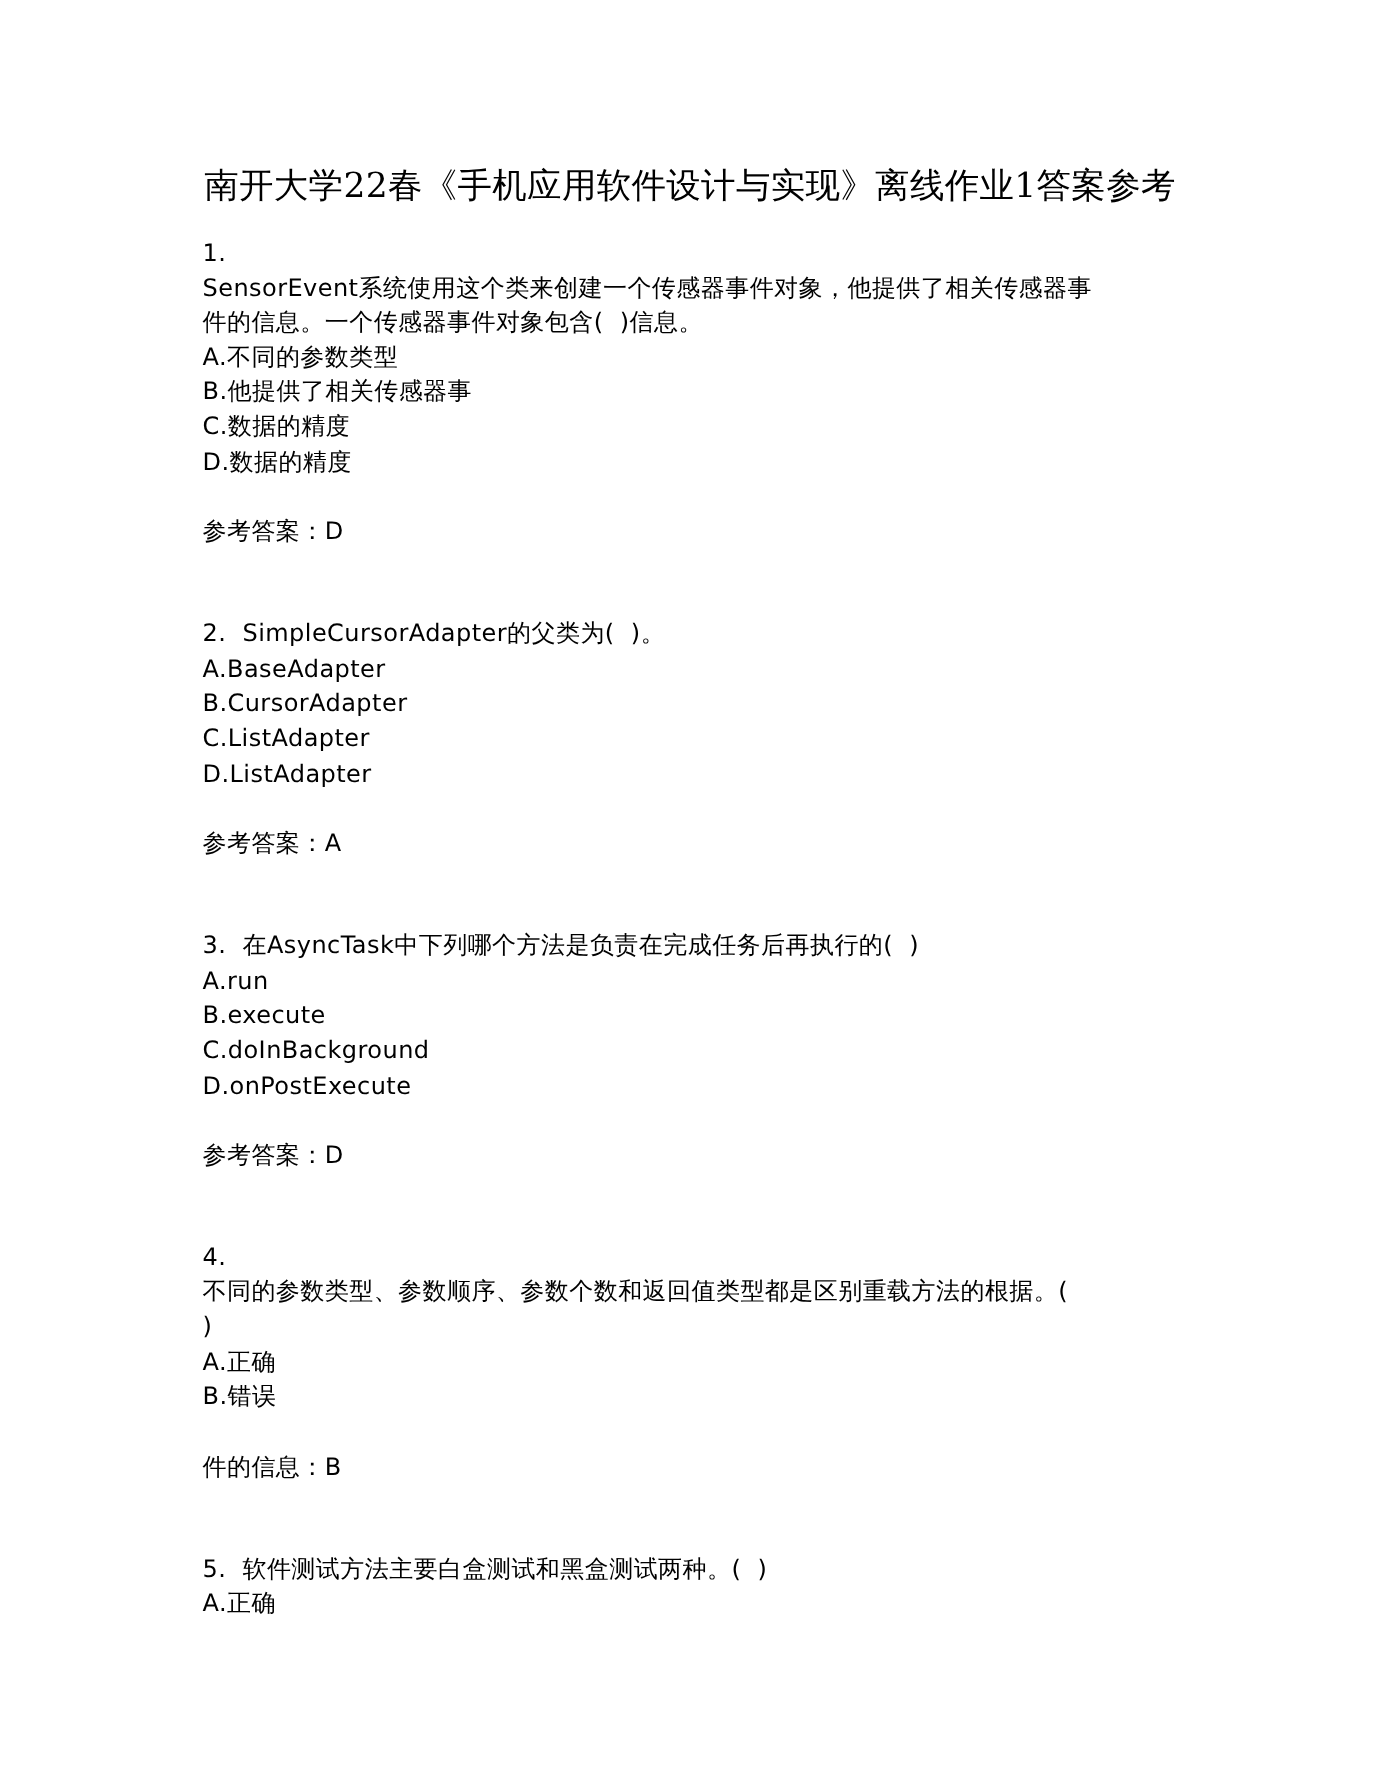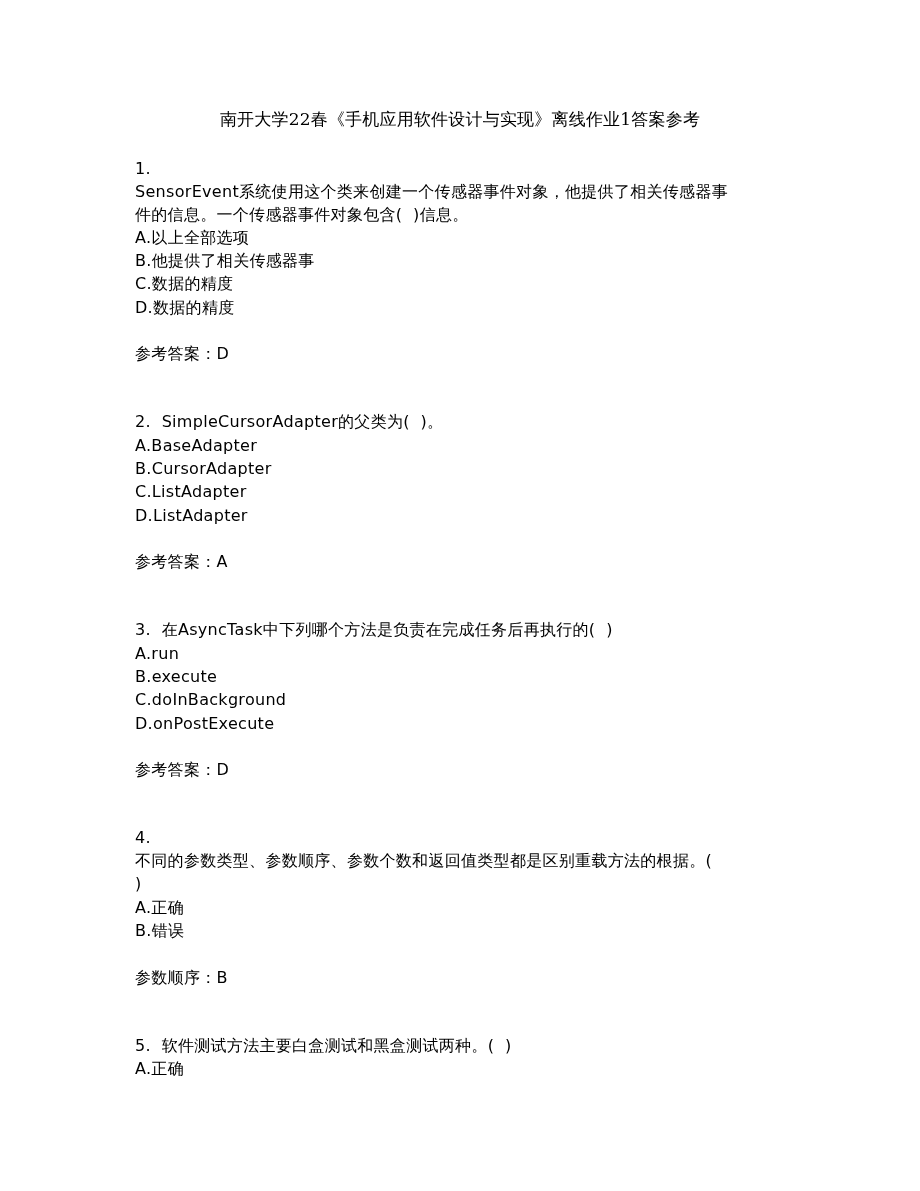--- a/index.html
+++ b/index.html
@@ -1,31 +1,31 @@
 <!DOCTYPE html>
 <html><head>
 <meta charset="utf-8">
 <style>
   html, body { margin: 0; padding: 0; background: #ffffff; }
   body { width: 920px; height: 1191px; position: relative; overflow: hidden;
          font-family: "DejaVu Sans", "Liberation Sans", sans-serif; color: #000; }
   .title { position: absolute; top: 108px; left: 0; width: 920px; text-align: center;
-           font-family: "DejaVu Serif", "Liberation Serif", serif; font-size: 17px; letter-spacing: 0.2px; }
+           font-family: "DejaVu Serif", "Liberation Serif", serif; font-size: 23px; letter-spacing: 0.2px; }
   .line { position: absolute; left: 135px; font-size: 16px; line-height: 23px; white-space: pre; letter-spacing: 0.3px; }
 </style>
 </head>
 <body>
 
 <div>
   <div class="title">南开大学22春《手机应用软件设计与实现》离线作业1答案参考</div>
 
   <div class="line" style="top:157px">1.</div>
   <div class="line" style="top:180px">SensorEvent系统使用这个类来创建一个传感器事件对象，他提供了相关传感器事</div>
   <div class="line" style="top:203px">件的信息。一个传感器事件对象包含(  )信息。</div>
-  <div class="line" style="top:226px">A.以上全部选项</div>
+  <div class="line" style="top:226px">A.不同的参数类型</div>
   <div class="line" style="top:249px">B.他提供了相关传感器事</div>
   <div class="line" style="top:272px">C.数据的精度</div>
   <div class="line" style="top:296px">D.数据的精度</div>
   <div class="line" style="top:342px">参考答案：D</div>
 
   <div class="line" style="top:410px">2.  SimpleCursorAdapter的父类为(  )。</div>
   <div class="line" style="top:434px">A.BaseAdapter</div>
   <div class="line" style="top:457px">B.CursorAdapter</div>
   <div class="line" style="top:480px">C.ListAdapter</div>
   <div class="line" style="top:504px">D.ListAdapter</div>
@@ -36,17 +36,17 @@
   <div class="line" style="top:665px">B.execute</div>
   <div class="line" style="top:688px">C.doInBackground</div>
   <div class="line" style="top:712px">D.onPostExecute</div>
   <div class="line" style="top:758px">参考答案：D</div>
 
   <div class="line" style="top:826px">4.</div>
   <div class="line" style="top:849px">不同的参数类型、参数顺序、参数个数和返回值类型都是区别重载方法的根据。(</div>
   <div class="line" style="top:872px">)</div>
   <div class="line" style="top:896px">A.正确</div>
   <div class="line" style="top:919px">B.错误</div>
-  <div class="line" style="top:966px">参数顺序：B</div>
+  <div class="line" style="top:966px">件的信息：B</div>
 
   <div class="line" style="top:1034px">5.  软件测试方法主要白盒测试和黑盒测试两种。(  )</div>
   <div class="line" style="top:1057px">A.正确</div>
 </div>
 
 </body></html>

